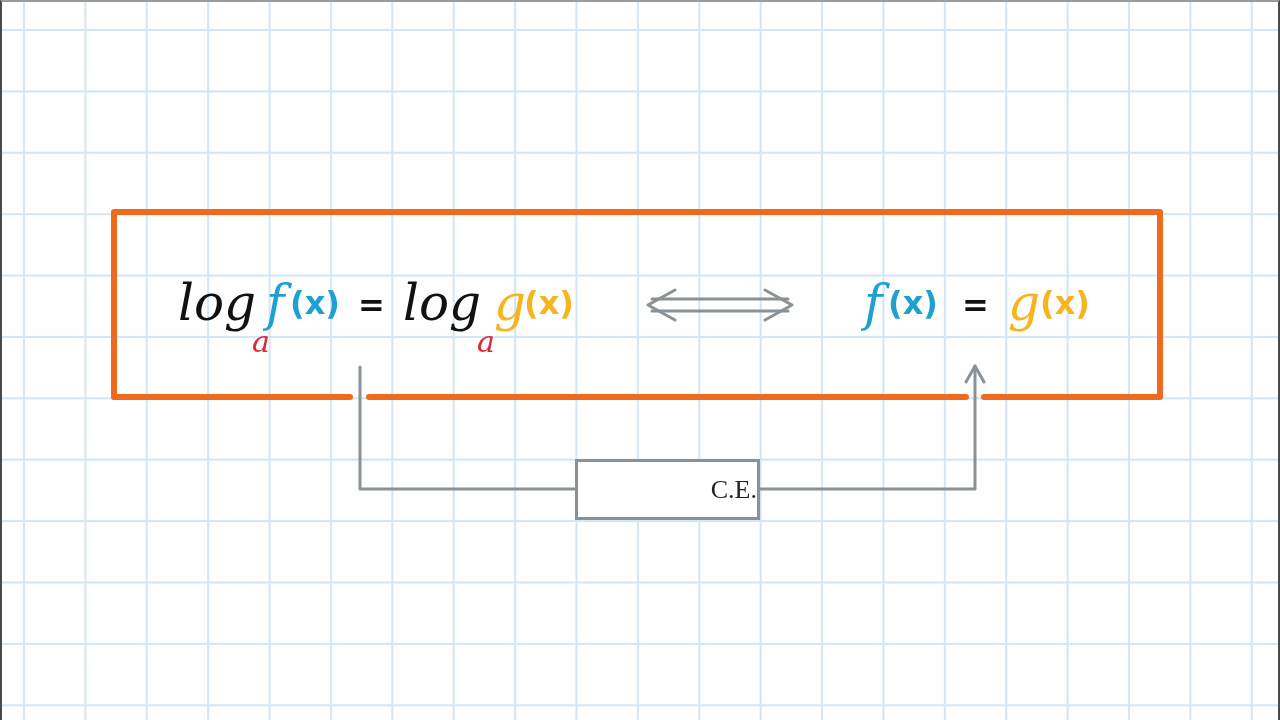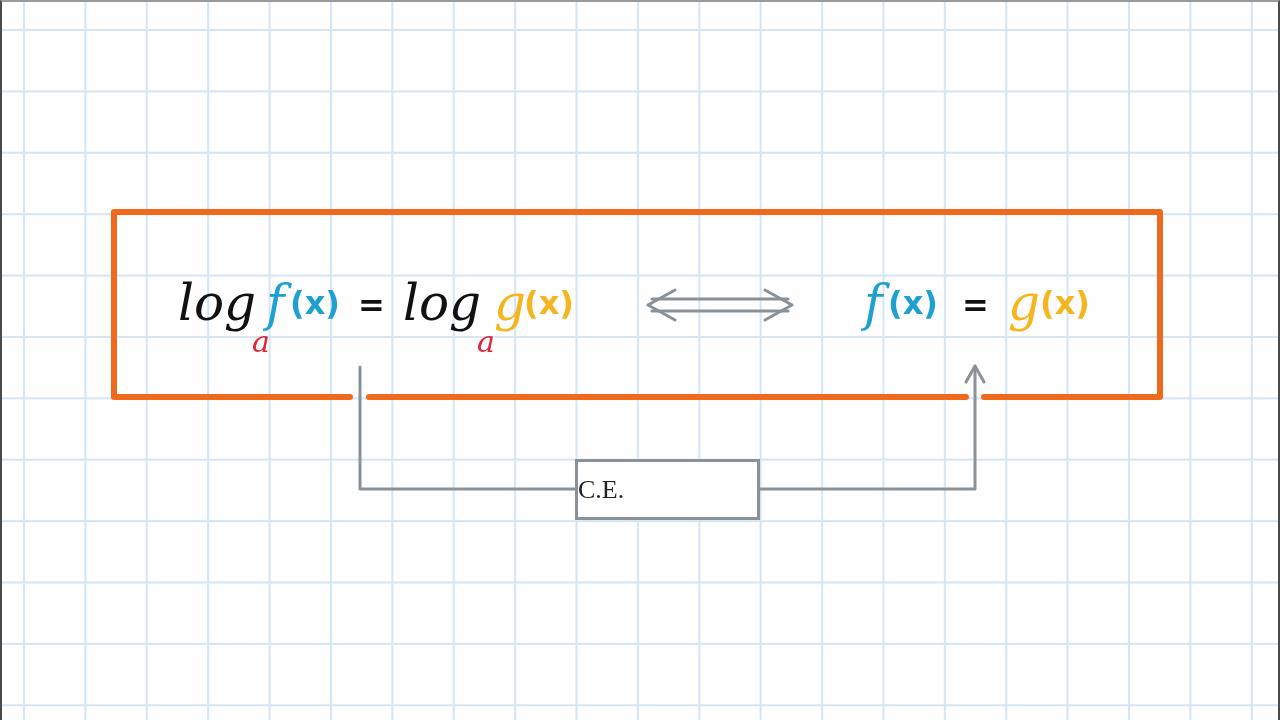--- a/index.html
+++ b/index.html
@@ -22,21 +22,21 @@
     box-sizing: border-box;
   }
   svg.diagram { position: absolute; left: 0; top: 0; }
   .script {
     font-family: "DejaVu Serif", serif;
     font-style: italic;
   }
   .paren { font-family: "DejaVu Sans", sans-serif; font-weight: bold; }
   .ce-label {
     position: absolute; left: 575px; top: 459px; width: 185px; height: 61px;
-    display: flex; align-items: center; justify-content: flex-start;
+    display: flex; align-items: center; justify-content: flex-end;
     font-family: "Liberation Serif", serif; font-size: 26px; color: #222;
     box-sizing: border-box; border: 3px solid #8a9298; background: #ffffff;
   }
 </style>
 </head>
 <body>
 
 <div class="page"></div>
 
 <svg class="diagram" width="1280" height="720" viewBox="0 0 1280 720">

